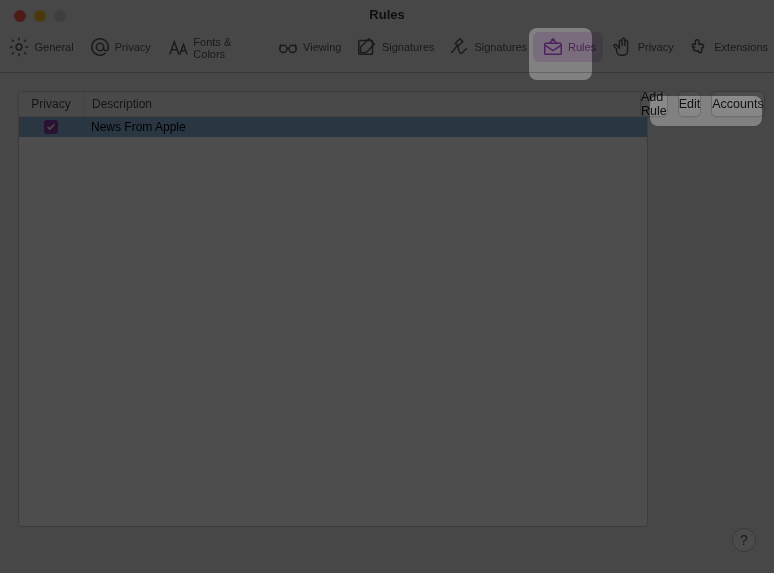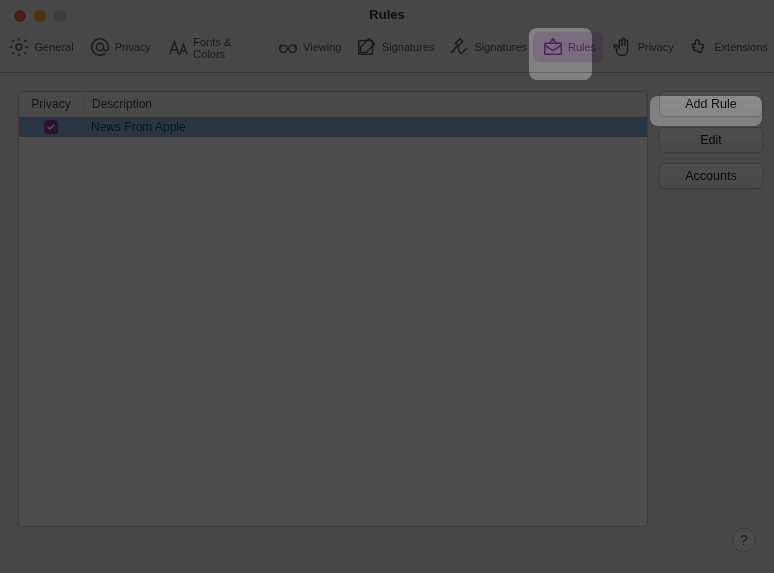--- a/index.html
+++ b/index.html
@@ -18,25 +18,25 @@
 .titem.selected{background:#dcc6e3}
 .titem.selected .icon svg{stroke:#8e3ea8}
 .titem.selected .label{color:#8e3ea8}
 .body{position:relative;padding:18px;height:calc(100% - 82px);box-sizing:border-box}
 .table-wrap{position:absolute;left:18px;top:18px;width:628px;height:434px;background:#fff;border:1px solid #c9c9c9;border-radius:4px;overflow:hidden}
 .thead{display:flex;height:24px;background:#f4f4f4;border-bottom:1px solid #dedede;font-size:12px;color:#4c4c4c}
 .th{display:flex;align-items:center;padding:0 8px;border-right:1px solid #dedede}
 .th.active{width:48px;justify-content:center}
 .th.desc{flex:1}
 .trow{display:flex;height:20px;align-items:center;background:#8cb8e0}
-.td{display:flex;align-items:center;padding:0 8px;font-size:12px;color:#0c4a6e}
+.td{display:flex;align-items:center;padding:0 8px;font-size:12px;color:#000000}
 .td.active{width:48px;justify-content:center}
 .chk{width:14px;height:14px;border-radius:3px;background:#8e3ea8;display:flex;align-items:center;justify-content:center}
 .chk svg{width:10px;height:10px;stroke:#fff;fill:none;stroke-width:2}
-.actions{position:absolute;left:659px;top:18px;width:104px;display:flex;flex-direction:column;gap:10px}
+.actions{position:absolute;left:640px;top:18px;width:104px;display:flex;gap:10px}
 .abtn{height:24px;border:1px solid #c8c8c8;border-radius:5px;background:linear-gradient(#fff,#f4f4f4);font-size:12.5px;color:#222;display:flex;align-items:center;justify-content:center;box-shadow:0 1px 1px rgba(0,0,0,.05)}
 .help{position:absolute;right:18px;bottom:12px;width:22px;height:22px;border:1px solid #bdbdbd;border-radius:50%;background:#fafafa;display:flex;align-items:center;justify-content:center;font-size:14px;color:#555}
 .cutout{position:absolute;border-radius:8px;box-shadow:0 0 0 9999px rgba(0,0,0,.45);z-index:101;pointer-events:none}
 .cutout.a{left:529px;top:28px;width:63px;height:52px;background:rgba(255,255,255,0)}
 .cutout.b{left:650px;top:96px;width:112px;height:30px}
 </style>
 </head>
 <body>
 
 <div class="window">

